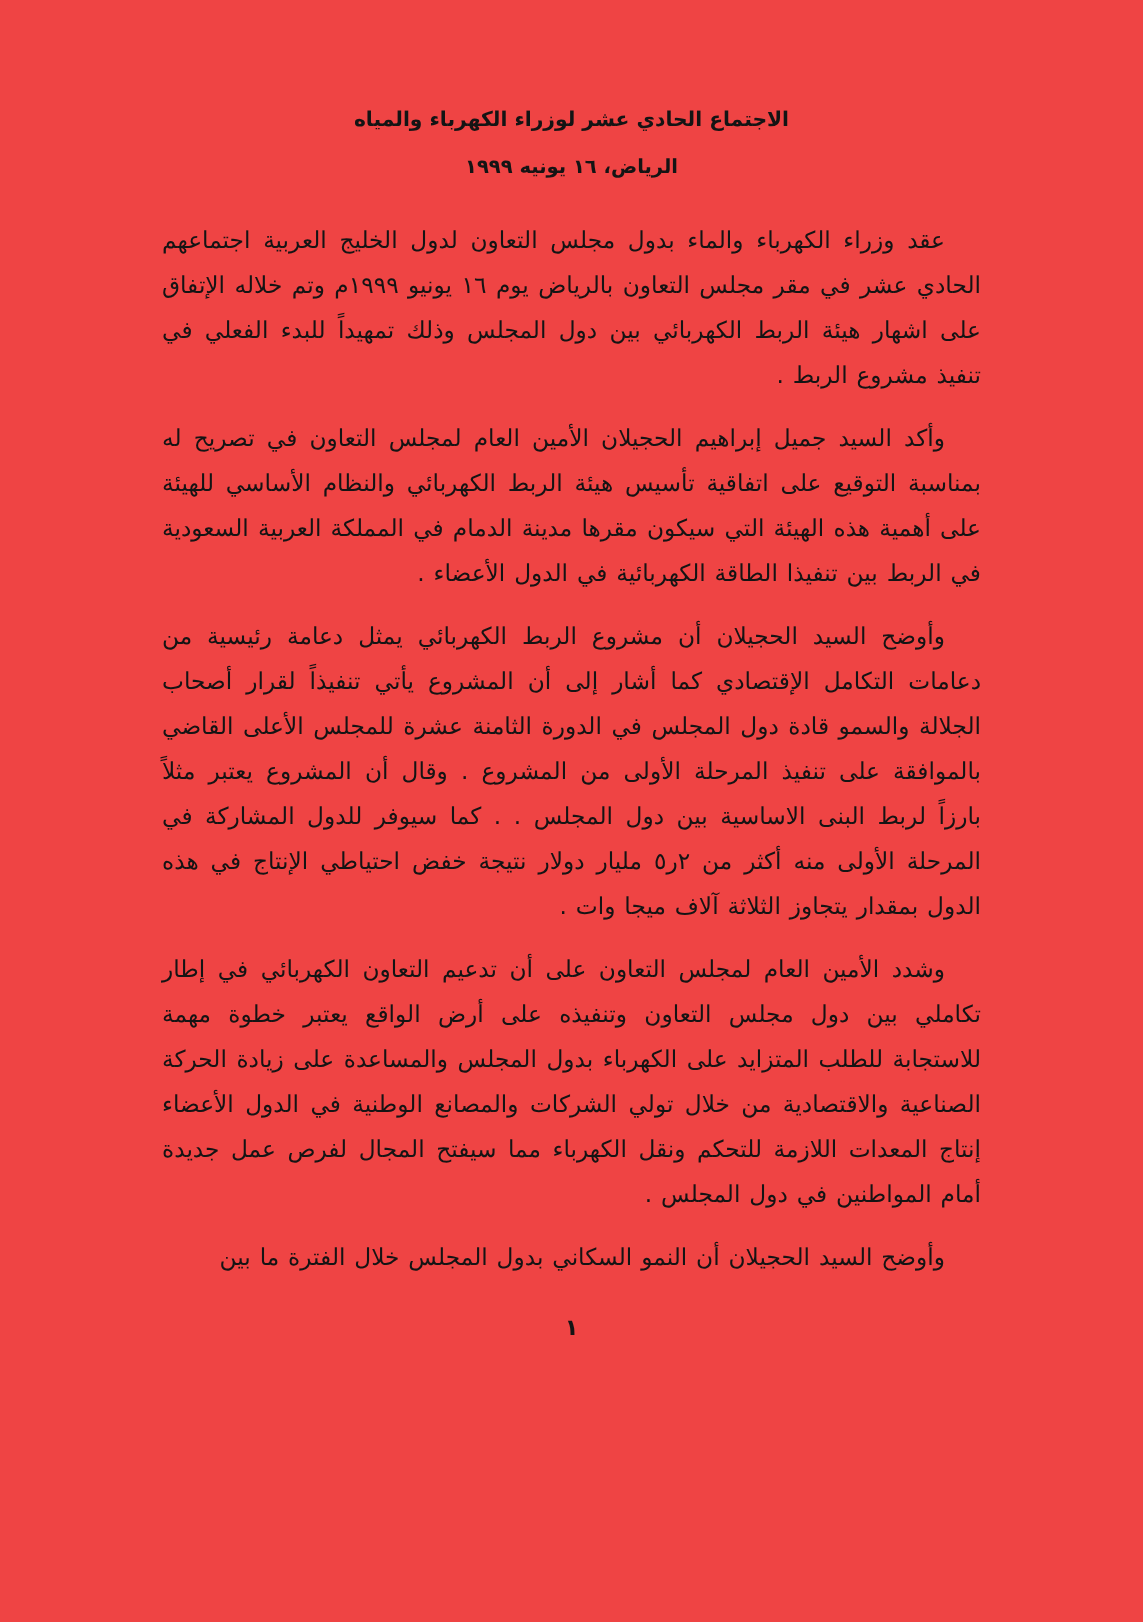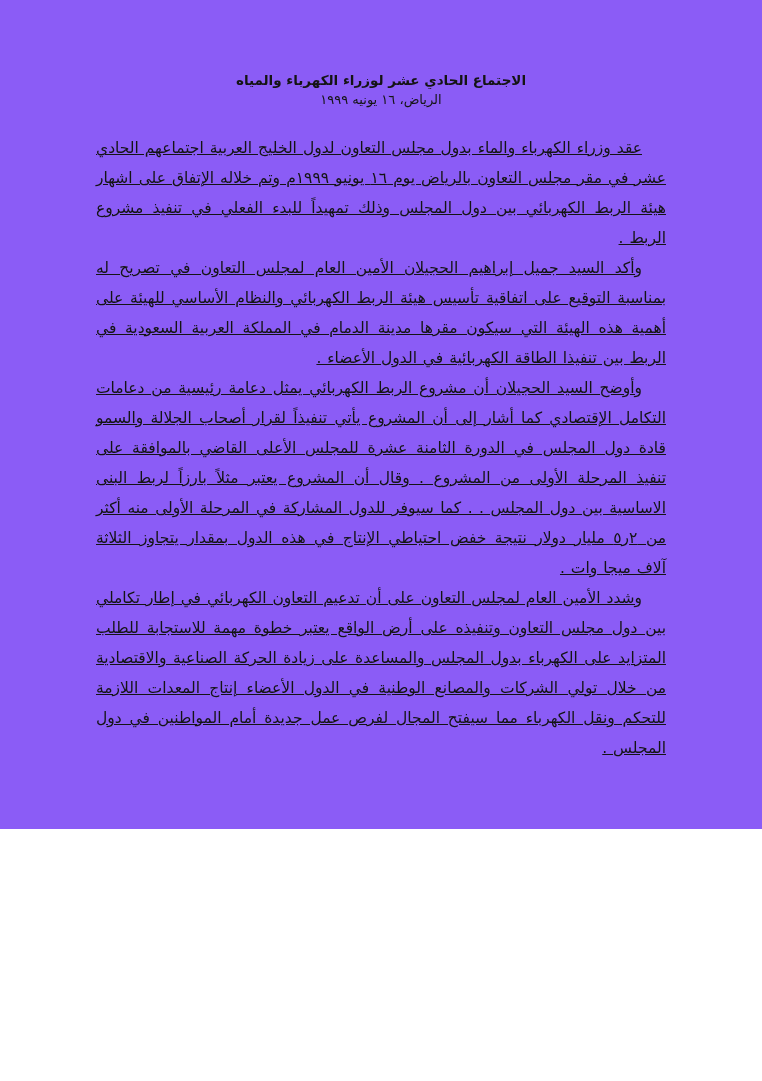--- a/index.html
+++ b/index.html
@@ -3,56 +3,55 @@
 <meta charset="utf-8">
 <style>
   html, body {
     margin: 0;
     padding: 0;
     background: #ffffff;
   }
   .page {
     position: relative;
     width: 762px;
-    height: 829px;
-    background: #8b5cf6;
+    height: 1081px;
+    background: #ef4444;
     overflow: hidden;
     font-family: "DejaVu Sans", sans-serif;
     color: #141414;
     box-sizing: border-box;
   }
   .doc-header {
     padding-top: 72px;
     text-align: center;
     direction: rtl;
   }
   .doc-title {
     font-size: 13.5px;
     font-weight: bold;
     letter-spacing: 0.5px;
   }
   .doc-date {
-    margin-top: 4px;
+    margin-top: 16px;
     font-size: 13px;
-    font-weight: normal;
+    font-weight: bold;
     letter-spacing: 0.5px;
   }
   .doc-body {
     direction: rtl;
     text-align: justify;
     padding: 0 96px 0 96px;
     margin-top: 26px;
     font-size: 15.5px;
     line-height: 30px;
   }
   .doc-body p {
-    margin: 0;
+    margin: 12px;
     text-indent: 24px;
     word-spacing: 1px;
-    text-decoration: underline;
   }
   .page-number {
     position: absolute;
     top: 876px;
     left: 0;
     right: 0;
     text-align: center;
     font-size: 15px;
     font-weight: bold;
   }
@@ -65,19 +64,20 @@
   <header class="doc-header">
     <div class="doc-title">الاجتماع الحادي عشر لوزراء الكهرباء والمياه</div>
     <div class="doc-date">الرياض، ١٦ يونيه ١٩٩٩</div>
   </header>
 
   <main class="doc-body">
     <p>عقد وزراء الكهرباء والماء بدول مجلس التعاون لدول الخليج العربية اجتماعهم الحادي عشر في مقر مجلس التعاون بالرياض يوم ١٦ يونيو ١٩٩٩م وتم خلاله الإتفاق على اشهار هيئة الربط الكهربائي بين دول المجلس وذلك تمهيداً للبدء الفعلي في تنفيذ مشروع الربط .</p>
     <p>وأكد السيد جميل إبراهيم الحجيلان الأمين العام لمجلس التعاون في تصريح له بمناسبة التوقيع على اتفاقية تأسيس هيئة الربط الكهربائي والنظام الأساسي للهيئة على أهمية هذه الهيئة التي سيكون مقرها مدينة الدمام في المملكة العربية السعودية في الربط بين تنفيذا الطاقة الكهربائية في الدول الأعضاء .</p>
     <p>وأوضح السيد الحجيلان أن مشروع الربط الكهربائي يمثل دعامة رئيسية من دعامات التكامل الإقتصادي كما أشار إلى أن المشروع يأتي تنفيذاً لقرار أصحاب الجلالة والسمو قادة دول المجلس في الدورة الثامنة عشرة للمجلس الأعلى القاضي بالموافقة على تنفيذ المرحلة الأولى من المشروع . وقال أن المشروع يعتبر مثلاً بارزاً لربط البنى الاساسية بين دول المجلس . . كما سيوفر للدول المشاركة في المرحلة الأولى منه أكثر من ٢ر٥ مليار دولار نتيجة خفض احتياطي الإنتاج في هذه الدول بمقدار يتجاوز الثلاثة آلاف ميجا وات .</p>
     <p>وشدد الأمين العام لمجلس التعاون على أن تدعيم التعاون الكهربائي في إطار تكاملي بين دول مجلس التعاون وتنفيذه على أرض الواقع يعتبر خطوة مهمة للاستجابة للطلب المتزايد على الكهرباء بدول المجلس والمساعدة على زيادة الحركة الصناعية والاقتصادية من خلال تولي الشركات والمصانع الوطنية في الدول الأعضاء إنتاج المعدات اللازمة للتحكم ونقل الكهرباء مما سيفتح المجال لفرص عمل جديدة أمام المواطنين في دول المجلس .</p>
+    <p>وأوضح السيد الحجيلان أن النمو السكاني بدول المجلس خلال الفترة ما بين</p>
   </main>
 
   <footer>
     <div class="page-number">١</div>
   </footer>
 
 </div>
 
 </body></html>

